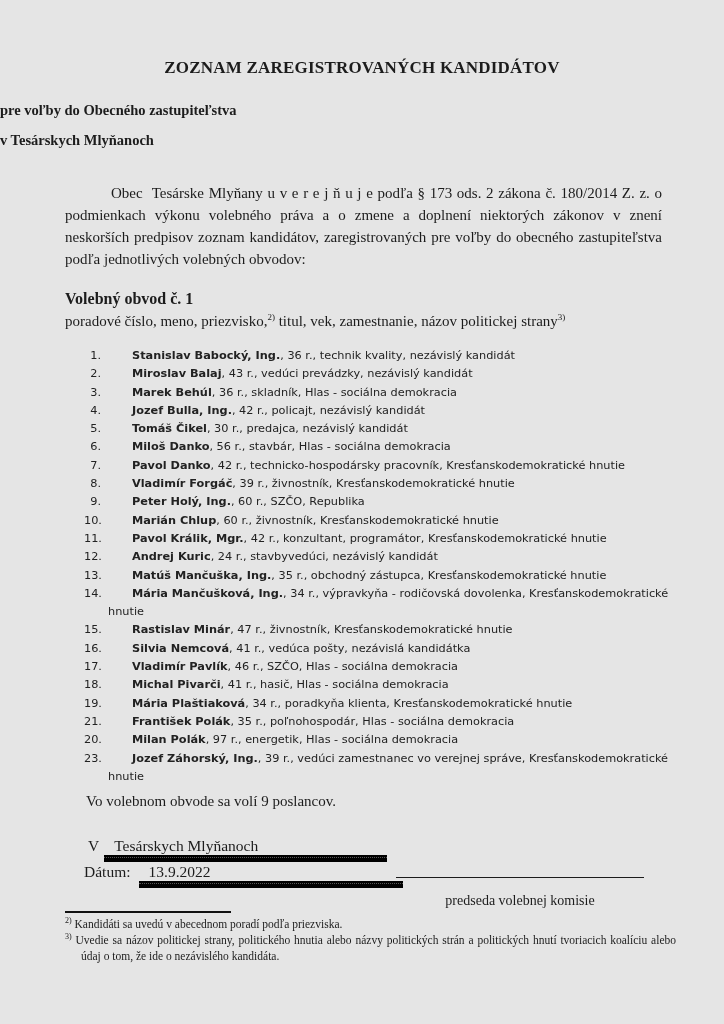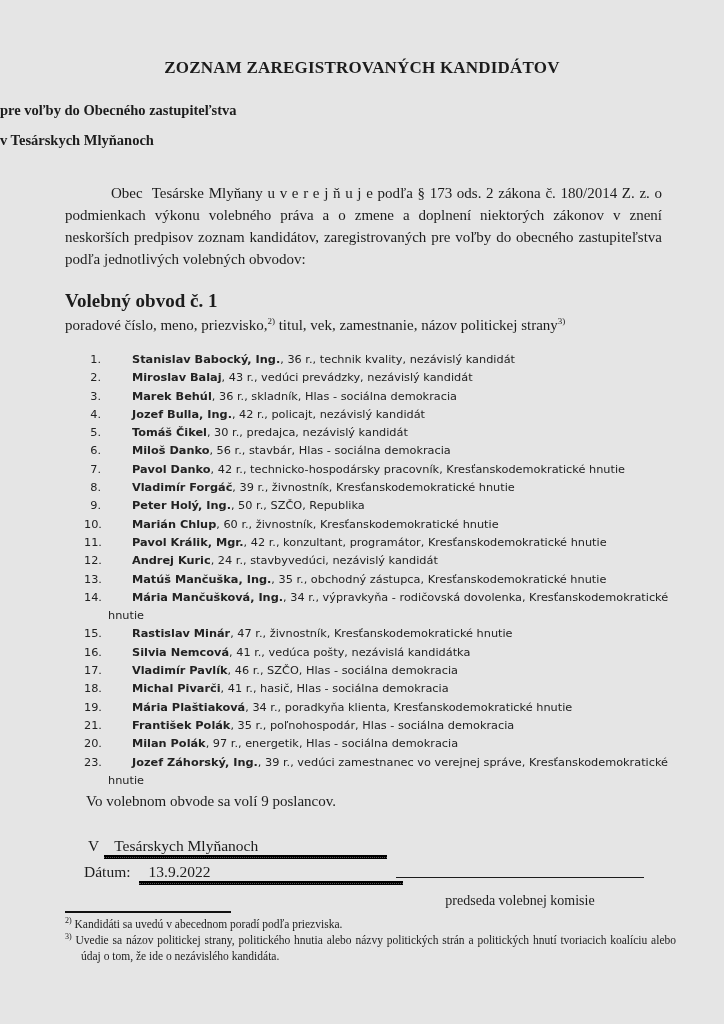--- a/index.html
+++ b/index.html
@@ -28,21 +28,21 @@
   .intro{
     margin:33px 62px 0 65px;
     font-size:15px;
     line-height:22px;
     text-align:justify;
     text-indent:46px;
     white-space:pre-wrap;
   }
   .obvod-heading{
     margin:20px 62px 0 65px;
-    font-size:19px;
+    font-size:16px;
     font-weight:bold;
   }
   .columns-line{
     margin:5px 62px 0 65px;
     font-size:15px;
   }
   sup.ref{
     font-size:9px;
     vertical-align:super;
     line-height:0;
@@ -76,21 +76,21 @@
     font-size:15.5px;
   }
   .date-row{
     position:absolute;
     left:84px;top:863px;
     font-size:15.5px;
   }
   .u-field{
     display:inline-block;
     position:relative;
-    border-bottom:4px solid #000000;
+    border-bottom:7px solid #000000;
     vertical-align:baseline;
   }
   .u-field::after{
     content:"";
     position:absolute;
     left:0;right:0;bottom:-3px;
     border-bottom:1px dotted #555;
   }
   .u-field.place{width:283px;margin-left:5px;}
   .u-field.place .val{padding-left:10px;}
@@ -177,21 +177,21 @@
     <span class="text"><span class="name">Pavol Danko</span><span class="details">, 42 r., technicko-hospodársky pracovník, Kresťanskodemokratické hnutie</span></span>
   </div>
 
   <div class="candidate">
     <span class="num">8.</span>
     <span class="text"><span class="name">Vladimír Forgáč</span><span class="details">, 39 r., živnostník, Kresťanskodemokratické hnutie</span></span>
   </div>
 
   <div class="candidate">
     <span class="num">9.</span>
-    <span class="text"><span class="name">Peter Holý, Ing.</span><span class="details">, 50 r., SZČO, Republika</span></span>
+    <span class="text"><span class="name">Peter Holý, Ing.</span><span class="details">, 60 r., SZČO, Republika</span></span>
   </div>
 
   <div class="candidate">
     <span class="num">10.</span>
     <span class="text"><span class="name">Marián Chlup</span><span class="details">, 60 r., živnostník, Kresťanskodemokratické hnutie</span></span>
   </div>
 
   <div class="candidate">
     <span class="num">11.</span>
     <span class="text"><span class="name">Pavol Králik, Mgr.</span><span class="details">, 42 r., konzultant, programátor, Kresťanskodemokratické hnutie</span></span>

